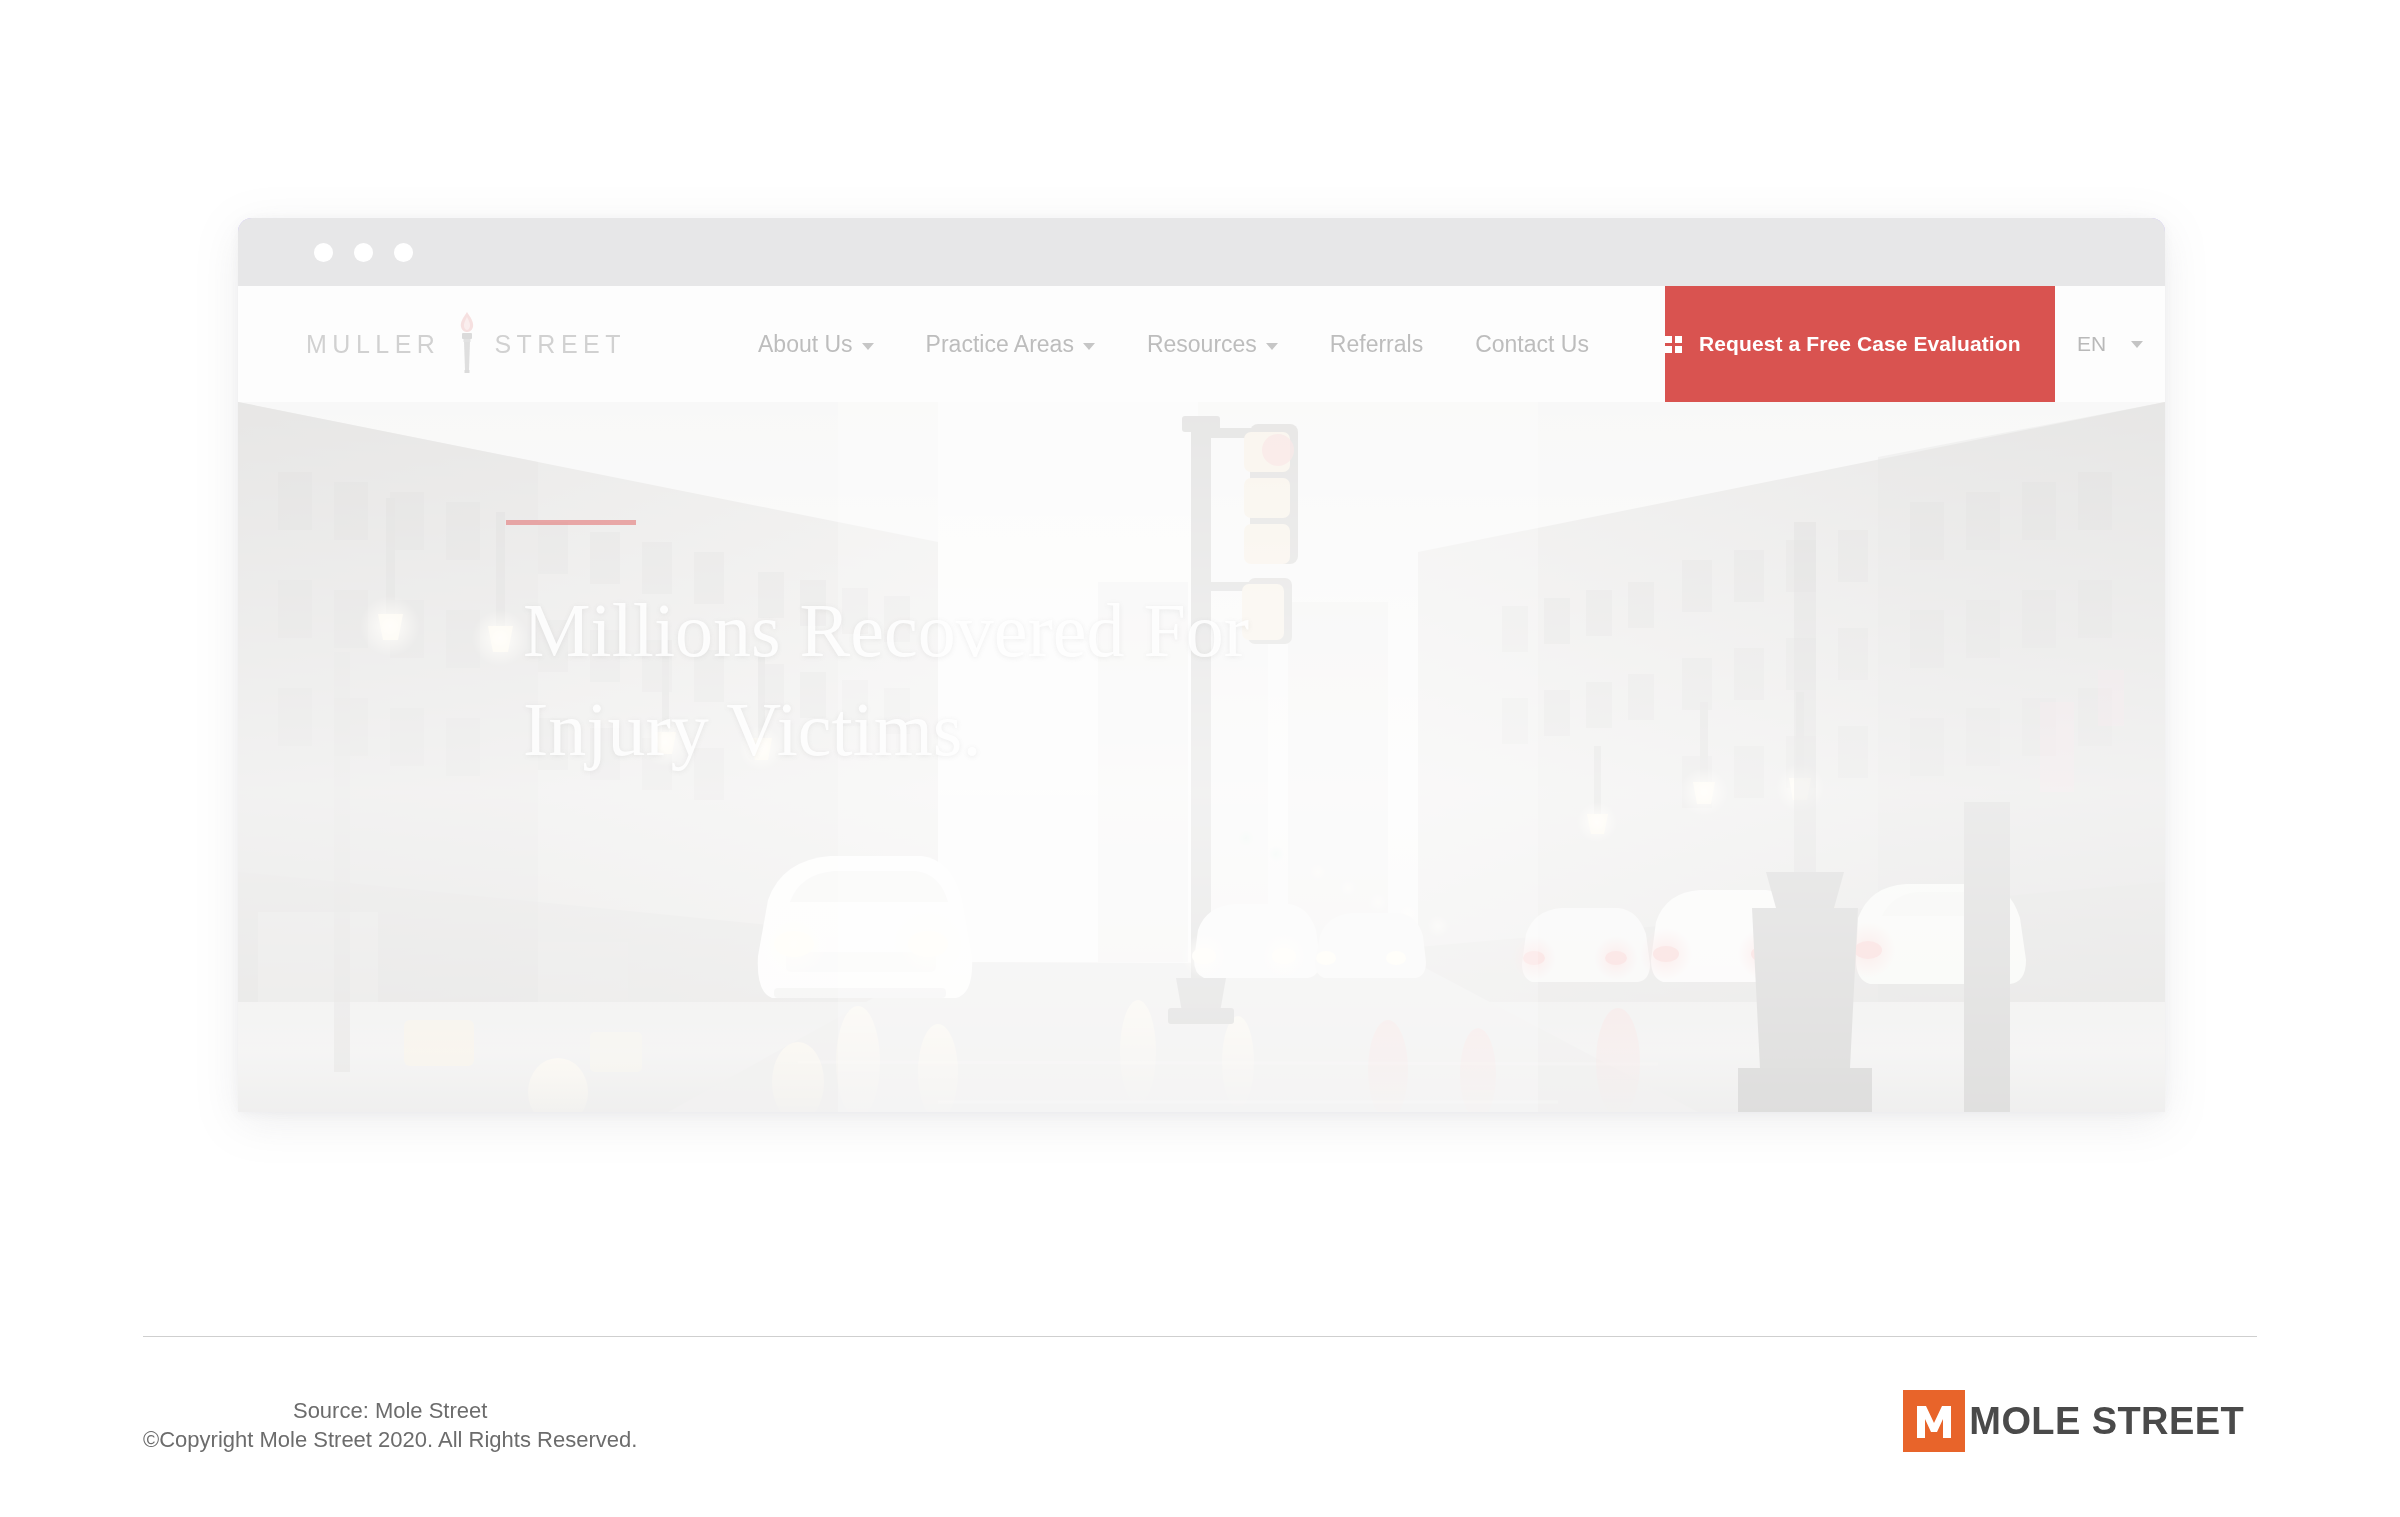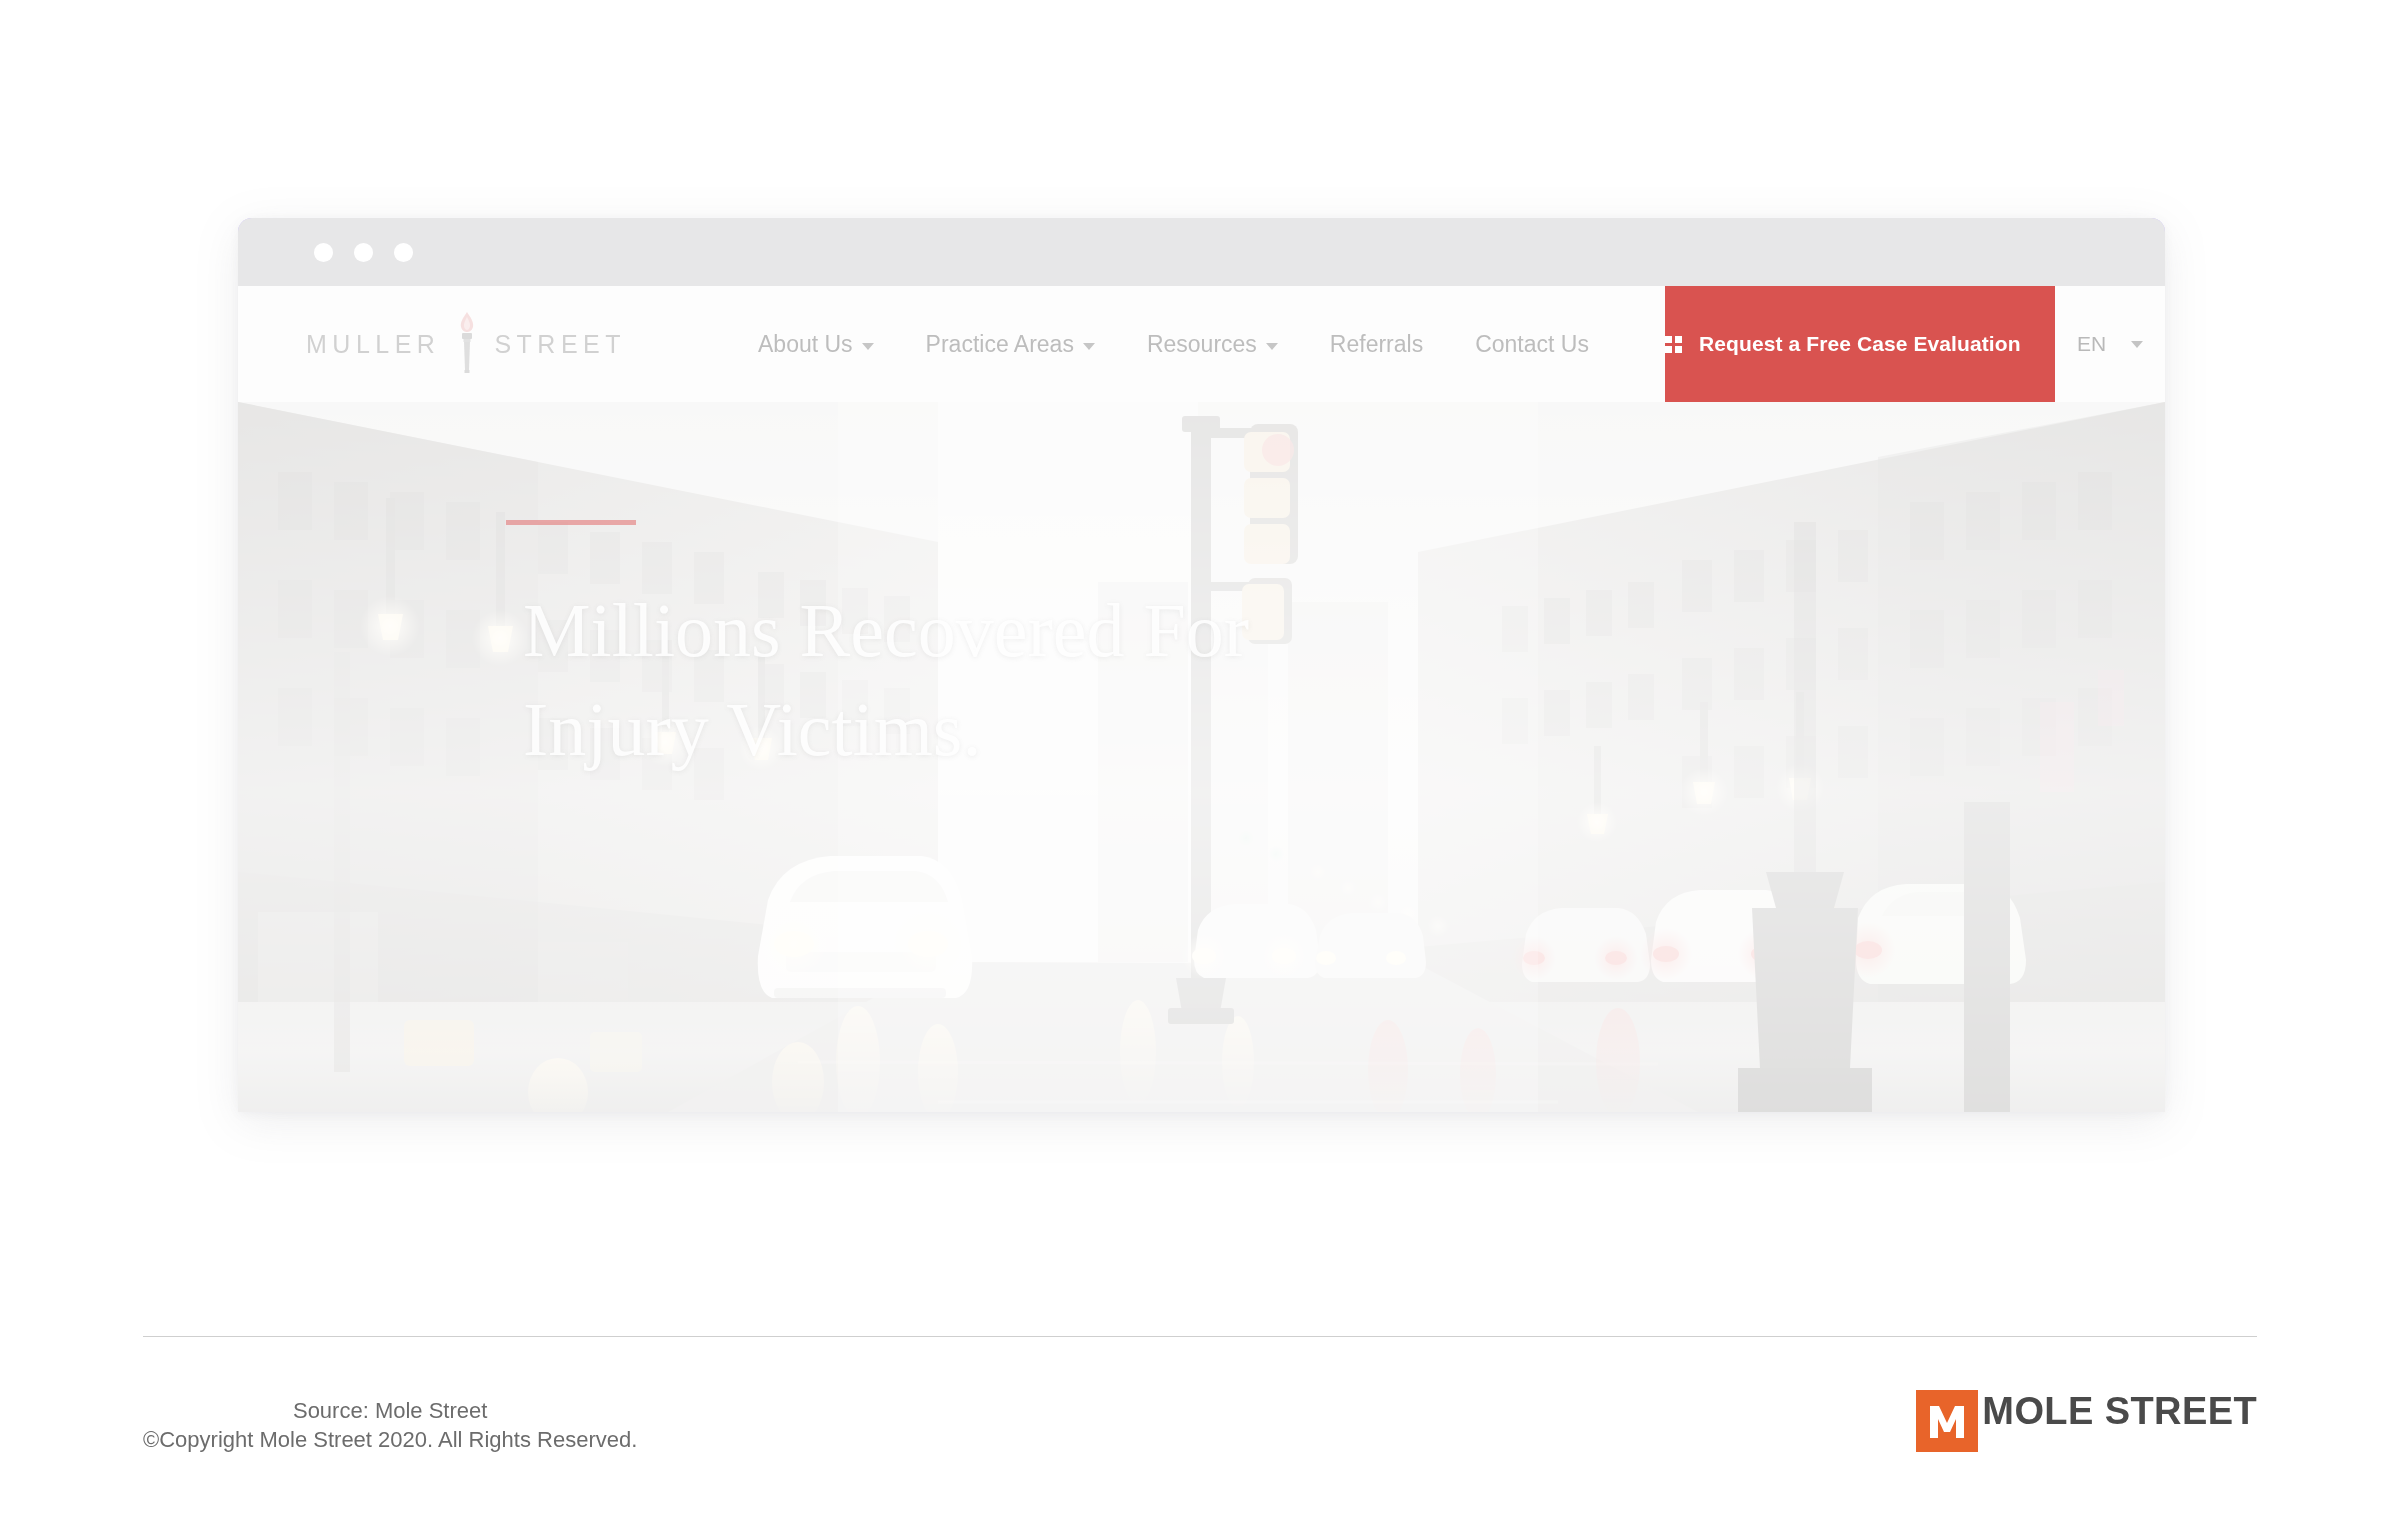--- a/index.html
+++ b/index.html
@@ -211,24 +211,24 @@
     left: 143px;
     top: 1396px;
     font-size: 22px;
     line-height: 29px;
     color: #6c6c6c;
   }
   .footer-line { display: block; text-align: center; }
 
   .ms-logo {
     position: absolute;
-    right: 143px;
+    right: 156px;
     top: 1390px;
     display: flex;
-    align-items: flex-start;
+    align-items: center;
     gap: 4px;
   }
   .ms-mark {
     width: 62px;
     height: 62px;
     background: #e8642a;
     display: flex;
     align-items: center;
     justify-content: center;
   }

